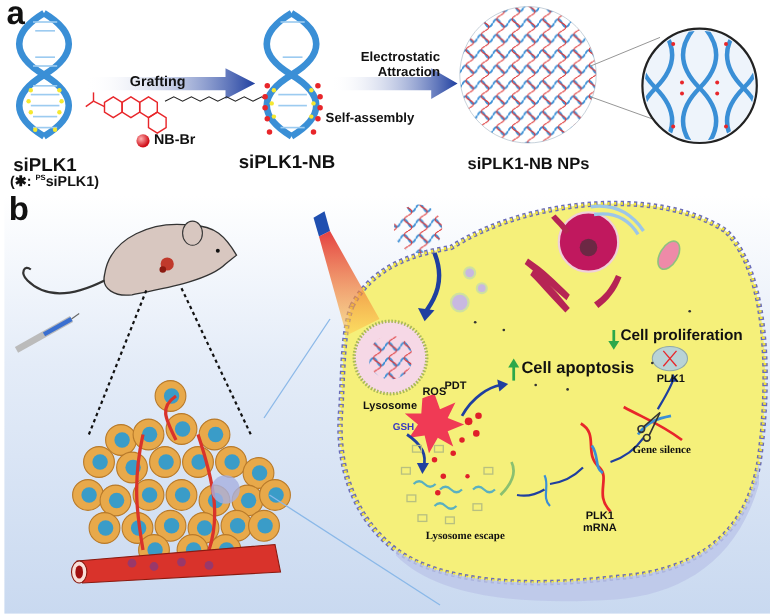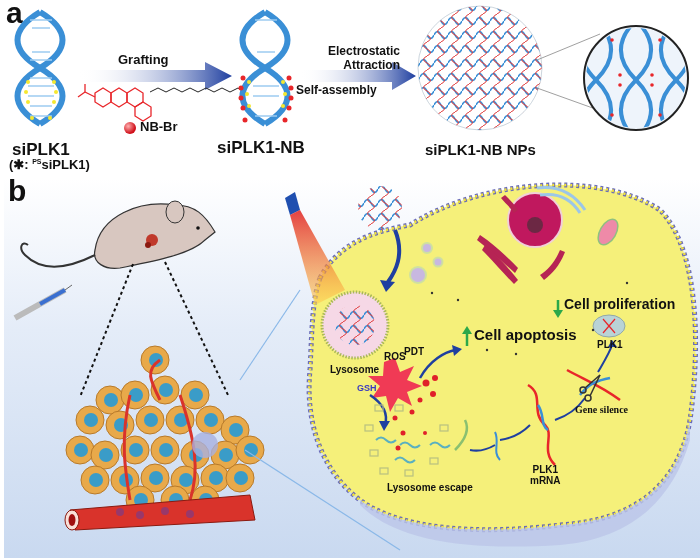--- a/index.html
+++ b/index.html
@@ -138,28 +138,28 @@
         <circle cx="660" cy="115" r="1.8"></circle>
         <circle cx="612" cy="115" r="1.8"></circle>
     </g>
   </g>
 </svg>
 
 <div class="lbl" style="left:12px;top:140px;font-size:17px;">siPLK1</div>
 <div class="lbl" style="left:9px;top:157px;font-size:13px;">
   <span>(✱: </span><sup style="font-size:7px;">PS</sup><span>siPLK1)</span>
 </div>
-<div class="lbl" style="left:118px;top:52px;font-size:13px;">Grafting</div>
+<div class="lbl" style="left:118px;top:66px;font-size:13px;">Grafting</div>
 <div class="lbl" style="left:140px;top:119px;font-size:13px;">NB-Br</div>
 <div class="lbl" style="left:217px;top:138px;font-size:17px;">siPLK1-NB</div>
 <div class="lbl" style="left:300px;top:44px;font-size:12px;text-align:right;width:100px;line-height:14px;">
   <div>Electrostatic</div>
   <div>Attraction</div>
 </div>
-<div class="lbl" style="left:296px;top:83px;font-size:12px;">Self-assembly</div>
+<div class="lbl" style="left:296px;top:100px;font-size:12px;">Self-assembly</div>
 <div class="lbl" style="left:425px;top:141px;font-size:15px;">siPLK1-NB NPs</div>
 
 <div class="panel-b"></div>
 <div class="lbl panel-letter" style="left:8px;top:174px;">b</div>
 
 <svg width="700" height="558">
 
   <g>
     <path d="M95 250 C100 215,140 200,175 205 C195 205,205 215,215 232 L205 240 C190 255,150 262,120 268 C105 270,92 263,95 250 Z" fill="#d8c7c0" stroke="#333" stroke-width="1.2"></path>
     <ellipse cx="175" cy="212" rx="9" ry="11" fill="#d8c7c0" stroke="#333" stroke-width="1"></ellipse>
@@ -382,13 +382,13 @@
 <div class="lbl" style="left:357px;top:383px;font-size:9px;color:#3a3ac0;">GSH</div>
 <div class="lbl" style="left:404px;top:346px;font-size:10px;">PDT</div>
 <div class="lbl" style="left:474px;top:326px;font-size:15px;text-align:right;">Cell apoptosis</div>
 <div class="lbl" style="left:564px;top:296px;font-size:14px;">Cell proliferation</div>
 <div class="lbl" style="left:597px;top:339px;font-size:10px;">PLK1</div>
 <div class="lbl" style="left:575px;top:404px;font-size:10px;font-family:Liberation Serif, serif;">Gene silence</div>
 <div class="lbl" style="left:530px;top:464px;font-size:10px;text-align:center;line-height:11px;">
   <div>PLK1</div>
   <div>mRNA</div>
 </div>
-<div class="lbl" style="left:387px;top:482px;font-size:10px;">Lysosome escape</div>
+<div class="lbl" style="left:387px;top:482px;font-size:10px;font-family:Liberation Serif, serif;">Lysosome escape</div>
 
 </body></html>

